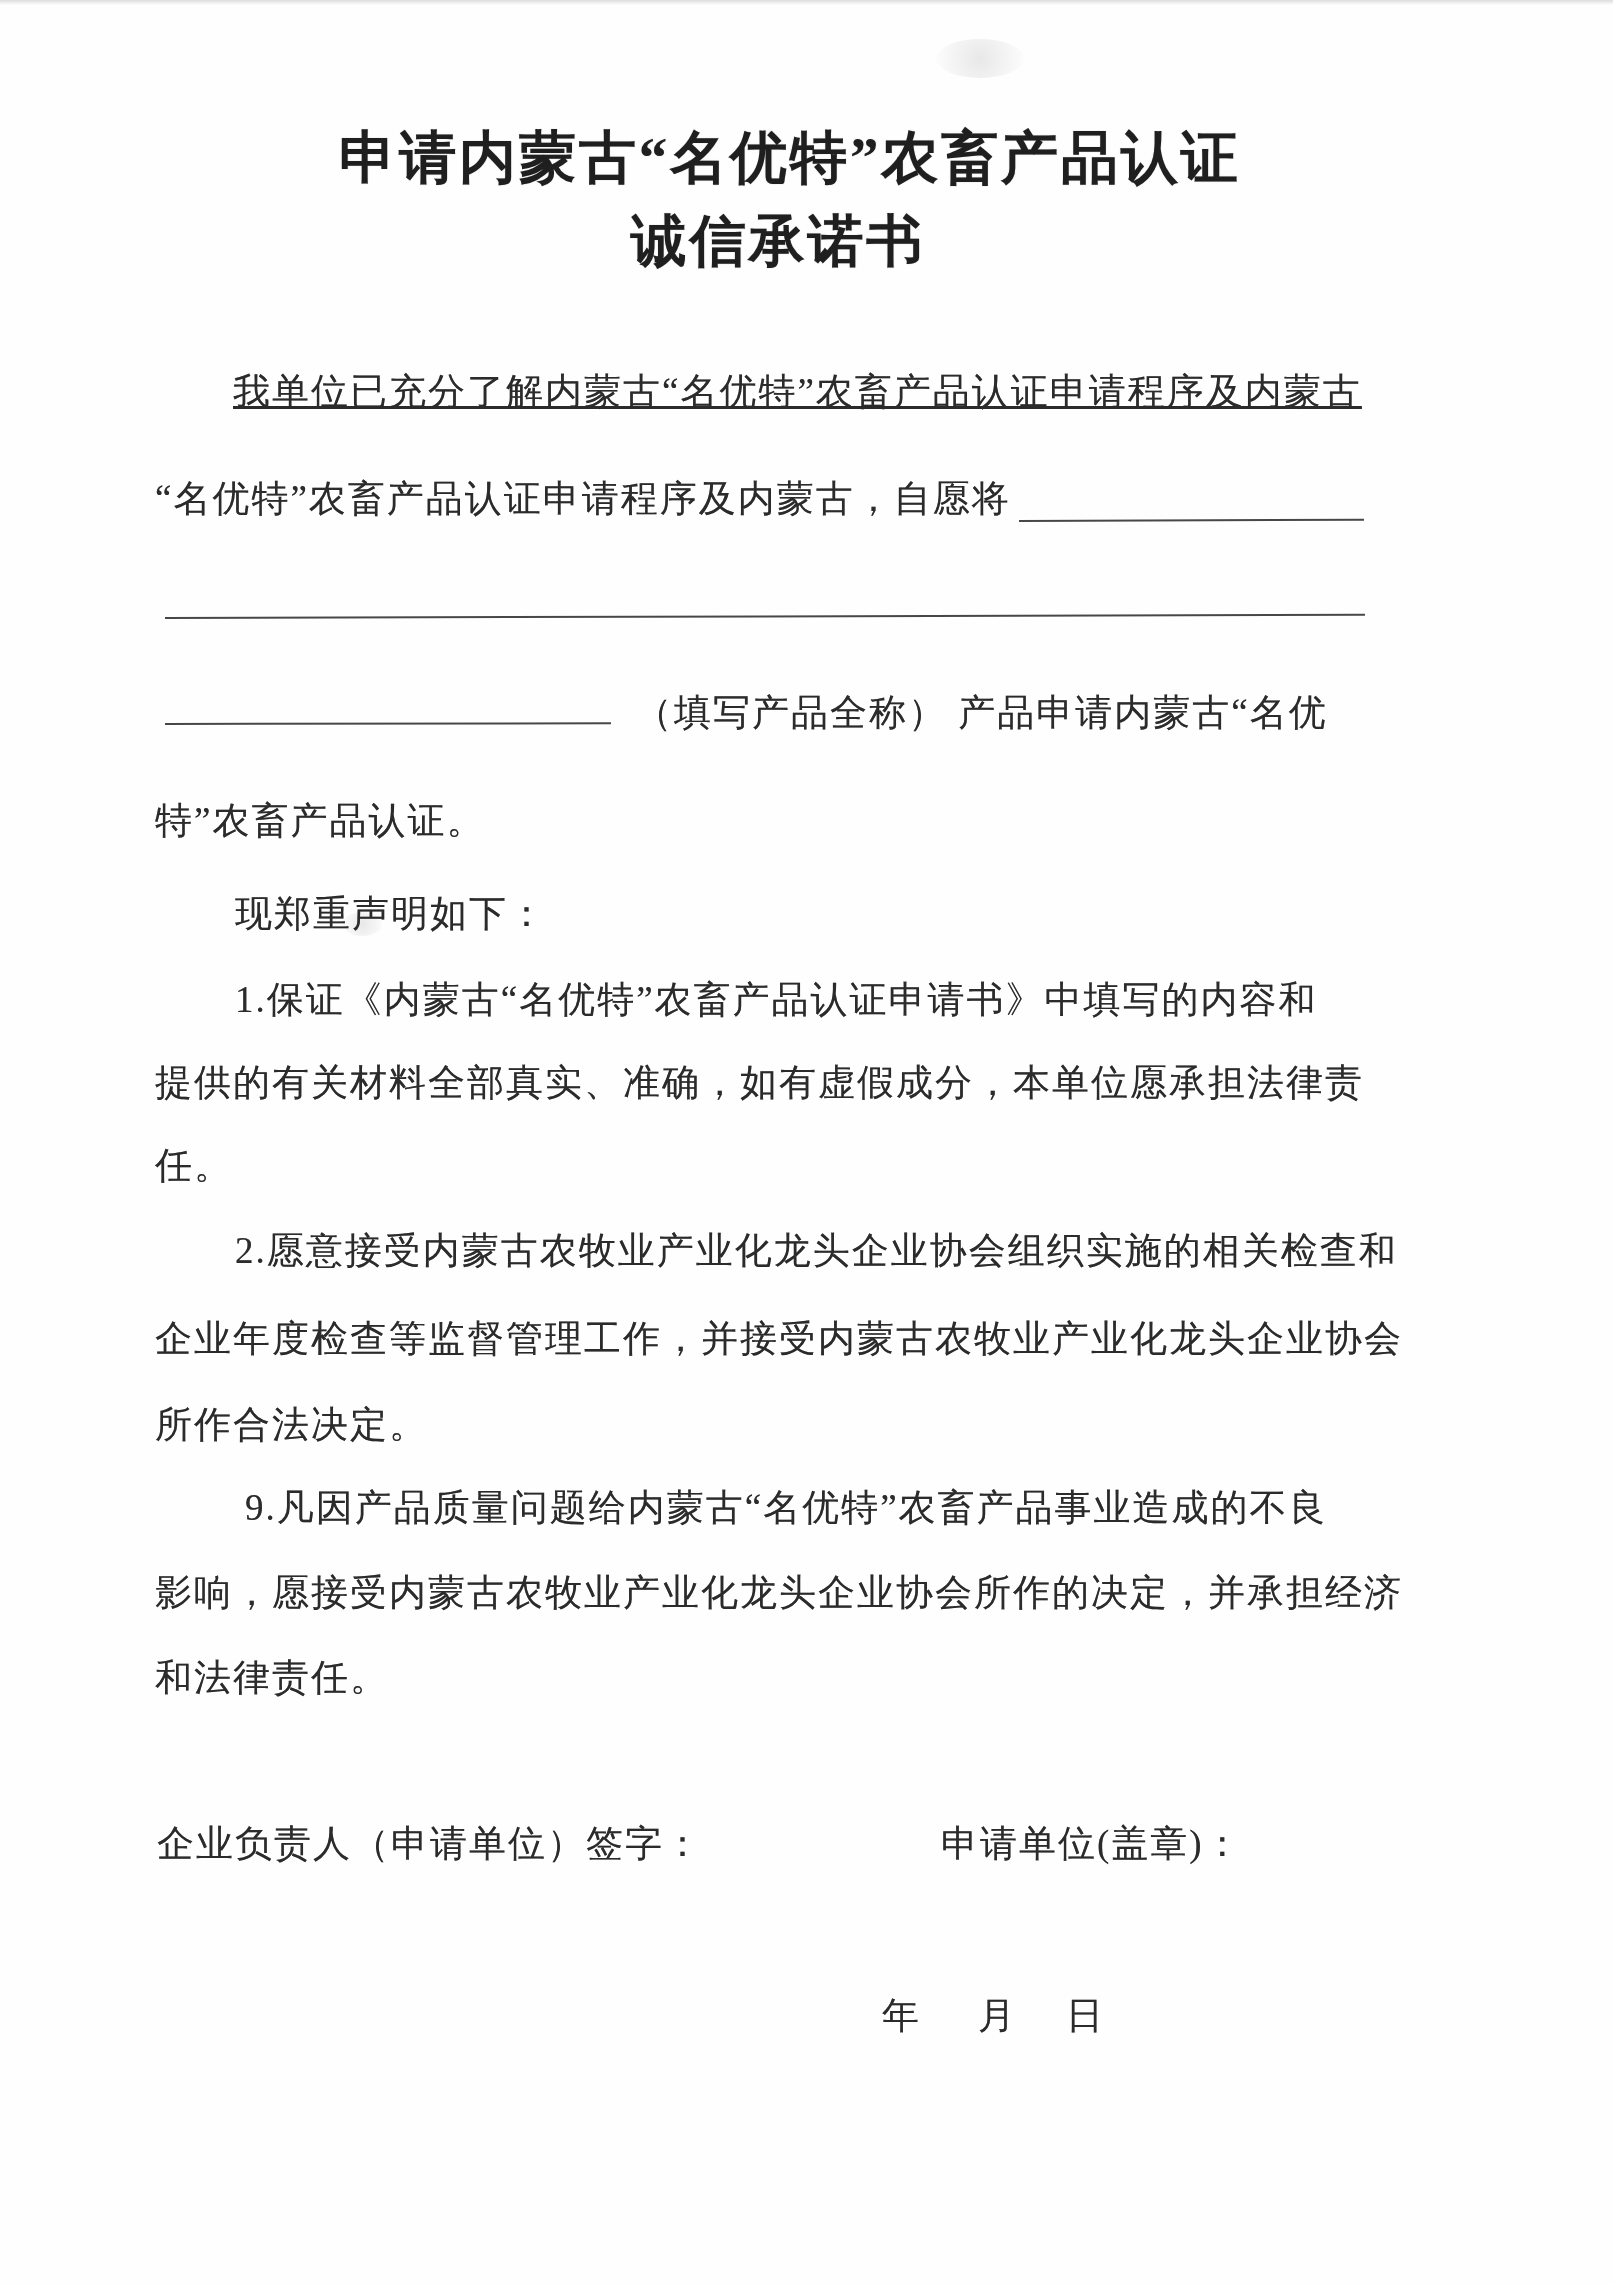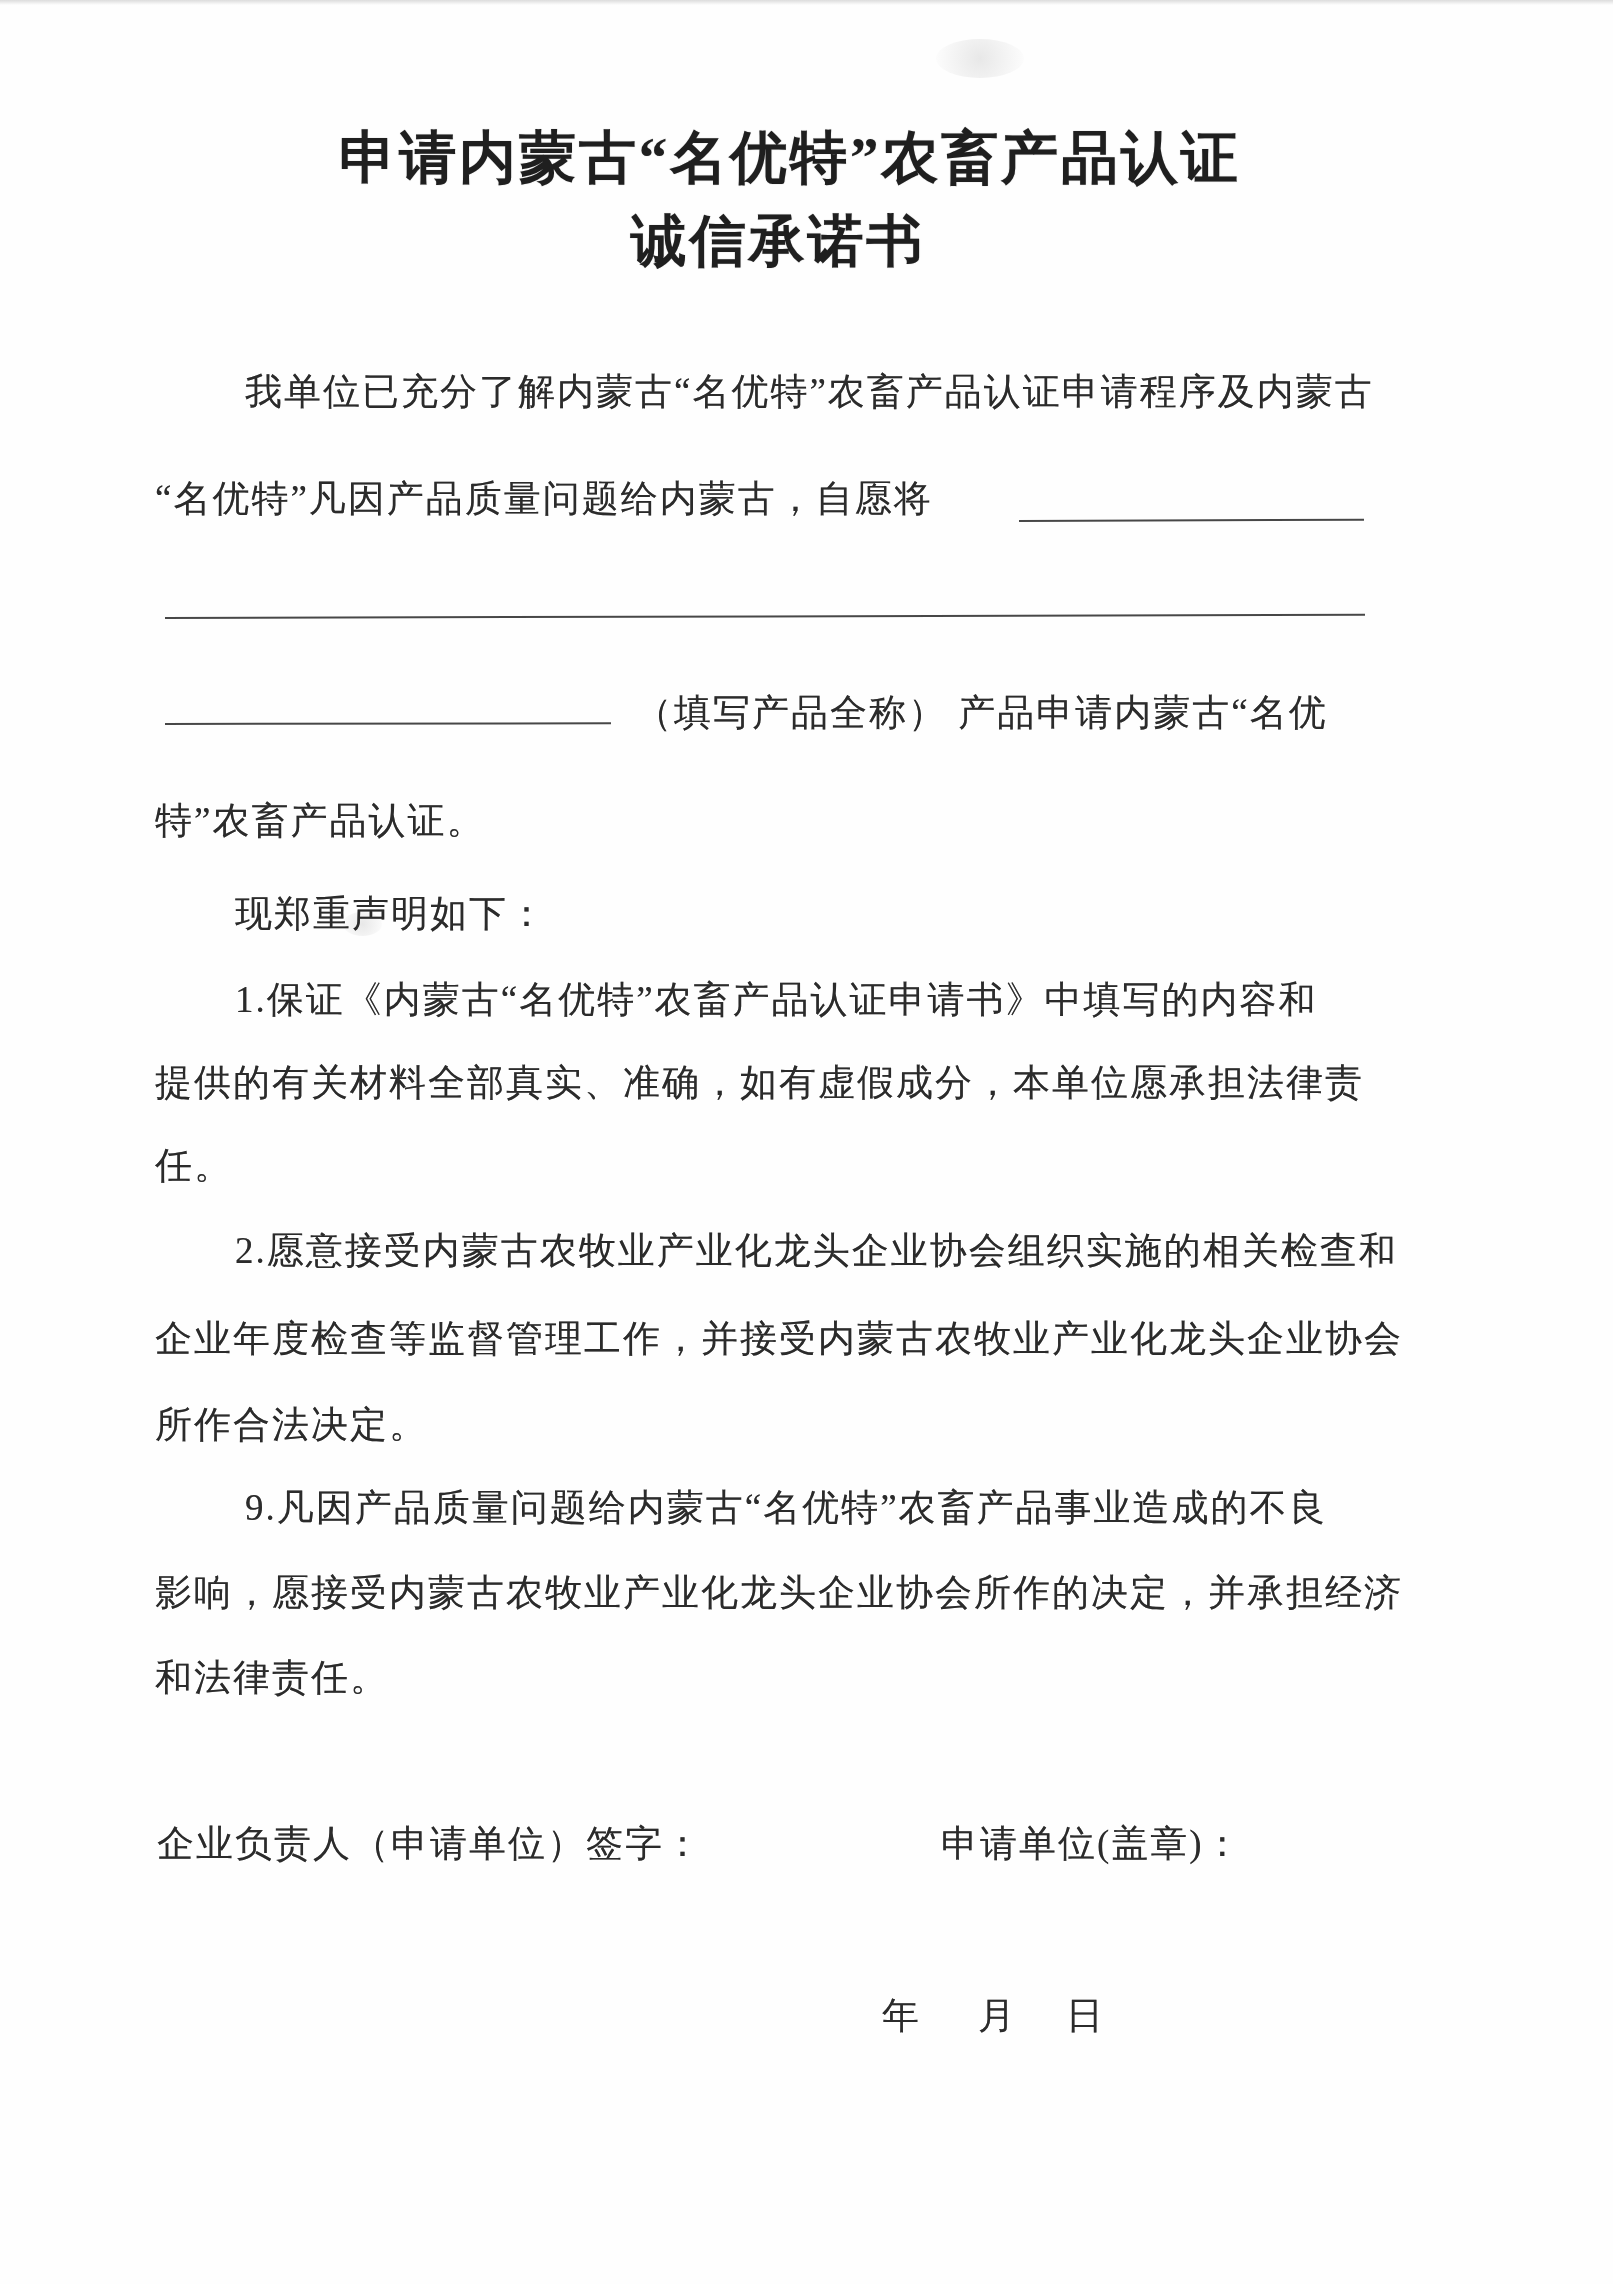--- a/index.html
+++ b/index.html
@@ -66,23 +66,23 @@
 
 <div class="page">
 
   <div class="scan-edge-top"></div>
   <div class="smudge" style="left:936px; top:39px; width:88px; height:39px;"></div>
   <div class="smudge" style="left:343px; top:912px; width:39px; height:23.5px;"></div>
 
   <div class="title-line t2">诚信承诺书</div>
   <div class="title-line t1">申请内蒙古“名优特”农畜产品认证</div>
 
-  <div class="line" style="left:245px; top:367px;">我单位已充分了解内蒙古“名优特”农畜产品认证申请程序及内蒙古</div>
+  <div class="line" style="left:233px; top:367px;text-decoration:underline;">我单位已充分了解内蒙古“名优特”农畜产品认证申请程序及内蒙古</div>
 
-  <div class="line" style="left:155px; top:474px;">“名优特”凡因产品质量问题给内蒙古，自愿将</div>
+  <div class="line" style="left:155px; top:474px;">“名优特”农畜产品认证申请程序及内蒙古，自愿将</div>
   <div class="rule rule-a"></div>
 
   <div class="rule rule-b"></div>
 
   <div class="rule rule-c"></div>
   <div class="line" style="left:635px; top:688px;">（填写产品全称）  产品申请内蒙古“名优</div>
 
   <div class="line" style="left:155px; top:796px;">特”农畜产品认证。</div>
 
   <div class="line" style="left:235px; top:889px;">现郑重声明如下：</div>

